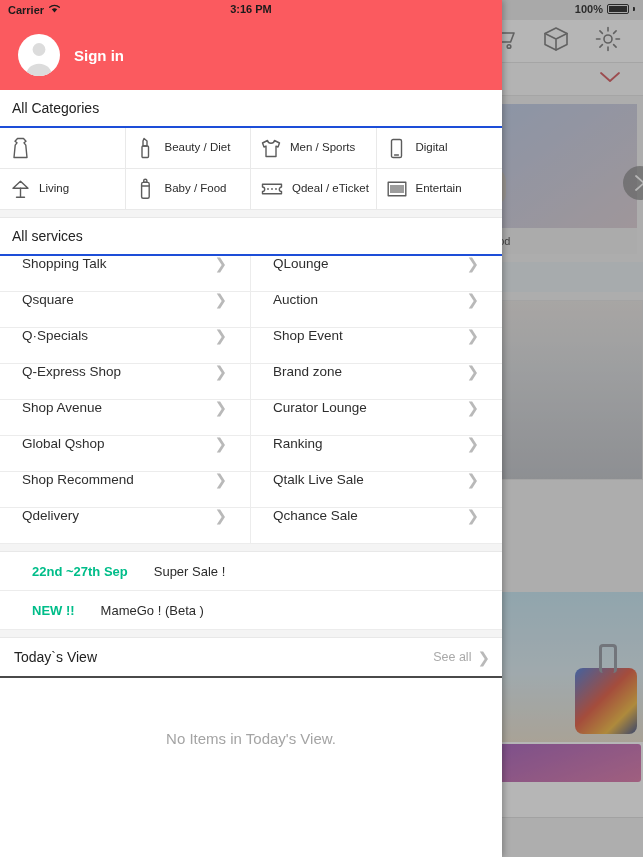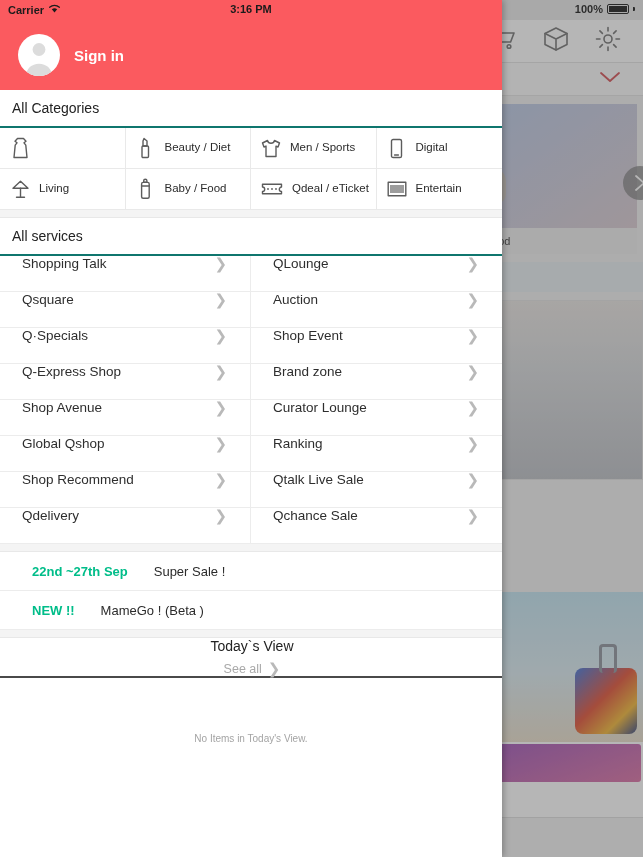--- a/index.html
+++ b/index.html
@@ -132,21 +132,21 @@
   #signin-row { display:flex; align-items:center; gap:14px; padding: 14px 0 0 18px; }
   #avatar {
     width:42px; height:42px; border-radius:50%; background:#fff;
     display:flex; align-items:flex-end; justify-content:center; overflow:hidden;
   }
   #signin-label { color:#fff; font-size:15px; font-weight:bold; }
 
   .sec-head {
     height: 38px; display:flex; align-items:center; padding-left: 12px;
     font-size: 14px; color: #222; background:#fff;
-    border-bottom: 2px solid #0f766e;
+    border-bottom: 2px solid #1d4ed8;
   }
   .sec-gap { height: 8px; background:#f4f4f4; border-bottom:1px solid #e8e8e8; }
 
   
   #cats { display:grid; grid-template-columns: repeat(4, 1fr); }
   .cat {
     height: 41px; display:flex; align-items:center; gap: 9px; padding-left: 10px;
     border-right: 1px solid #e9e9e9; border-bottom: 1px solid #e9e9e9;
     font-size: 11.5px; color:#2b2b2b; line-height:1.15;
   }
@@ -168,26 +168,25 @@
     height: 39px; display:flex; align-items:center; padding-left: 32px;
     font-size: 13px; color:#2b2b2b; border-bottom:1px solid #ececec; background:#fff;
   }
   .promo .tag { color:#00bd89; font-weight:bold; font-size:13px; }
   .promo .txt { margin-left: 26px; }
 
   #today-head {
     height: 40px; display:flex; align-items:center; justify-content:space-between;
     padding: 0 12px 0 14px; font-size: 14px; color:#222;
     border-bottom: 2px solid #4a4a4a;
-    flex-direction: column;
   }
   #see-all { display:flex; align-items:center; gap:6px; color:#a9a9a9; font-size:12.5px; }
   #today-empty {
     height: 120px; display:flex; align-items:center; justify-content:center;
-    color:#a4a4a4; font-size:10px;
+    color:#a4a4a4; font-size:15px;
   }
   .stroke { fill:none; stroke:#5c5c5c; stroke-width:1.4; stroke-linejoin:round; stroke-linecap:round; }
   .stroke-bg { fill:none; stroke:#6e6e6e; stroke-width:1.6; stroke-linejoin:round; stroke-linecap:round; }
 </style>
 </head>
 <body>
 
 <div id="screen">
 
   <div id="bg-app">

